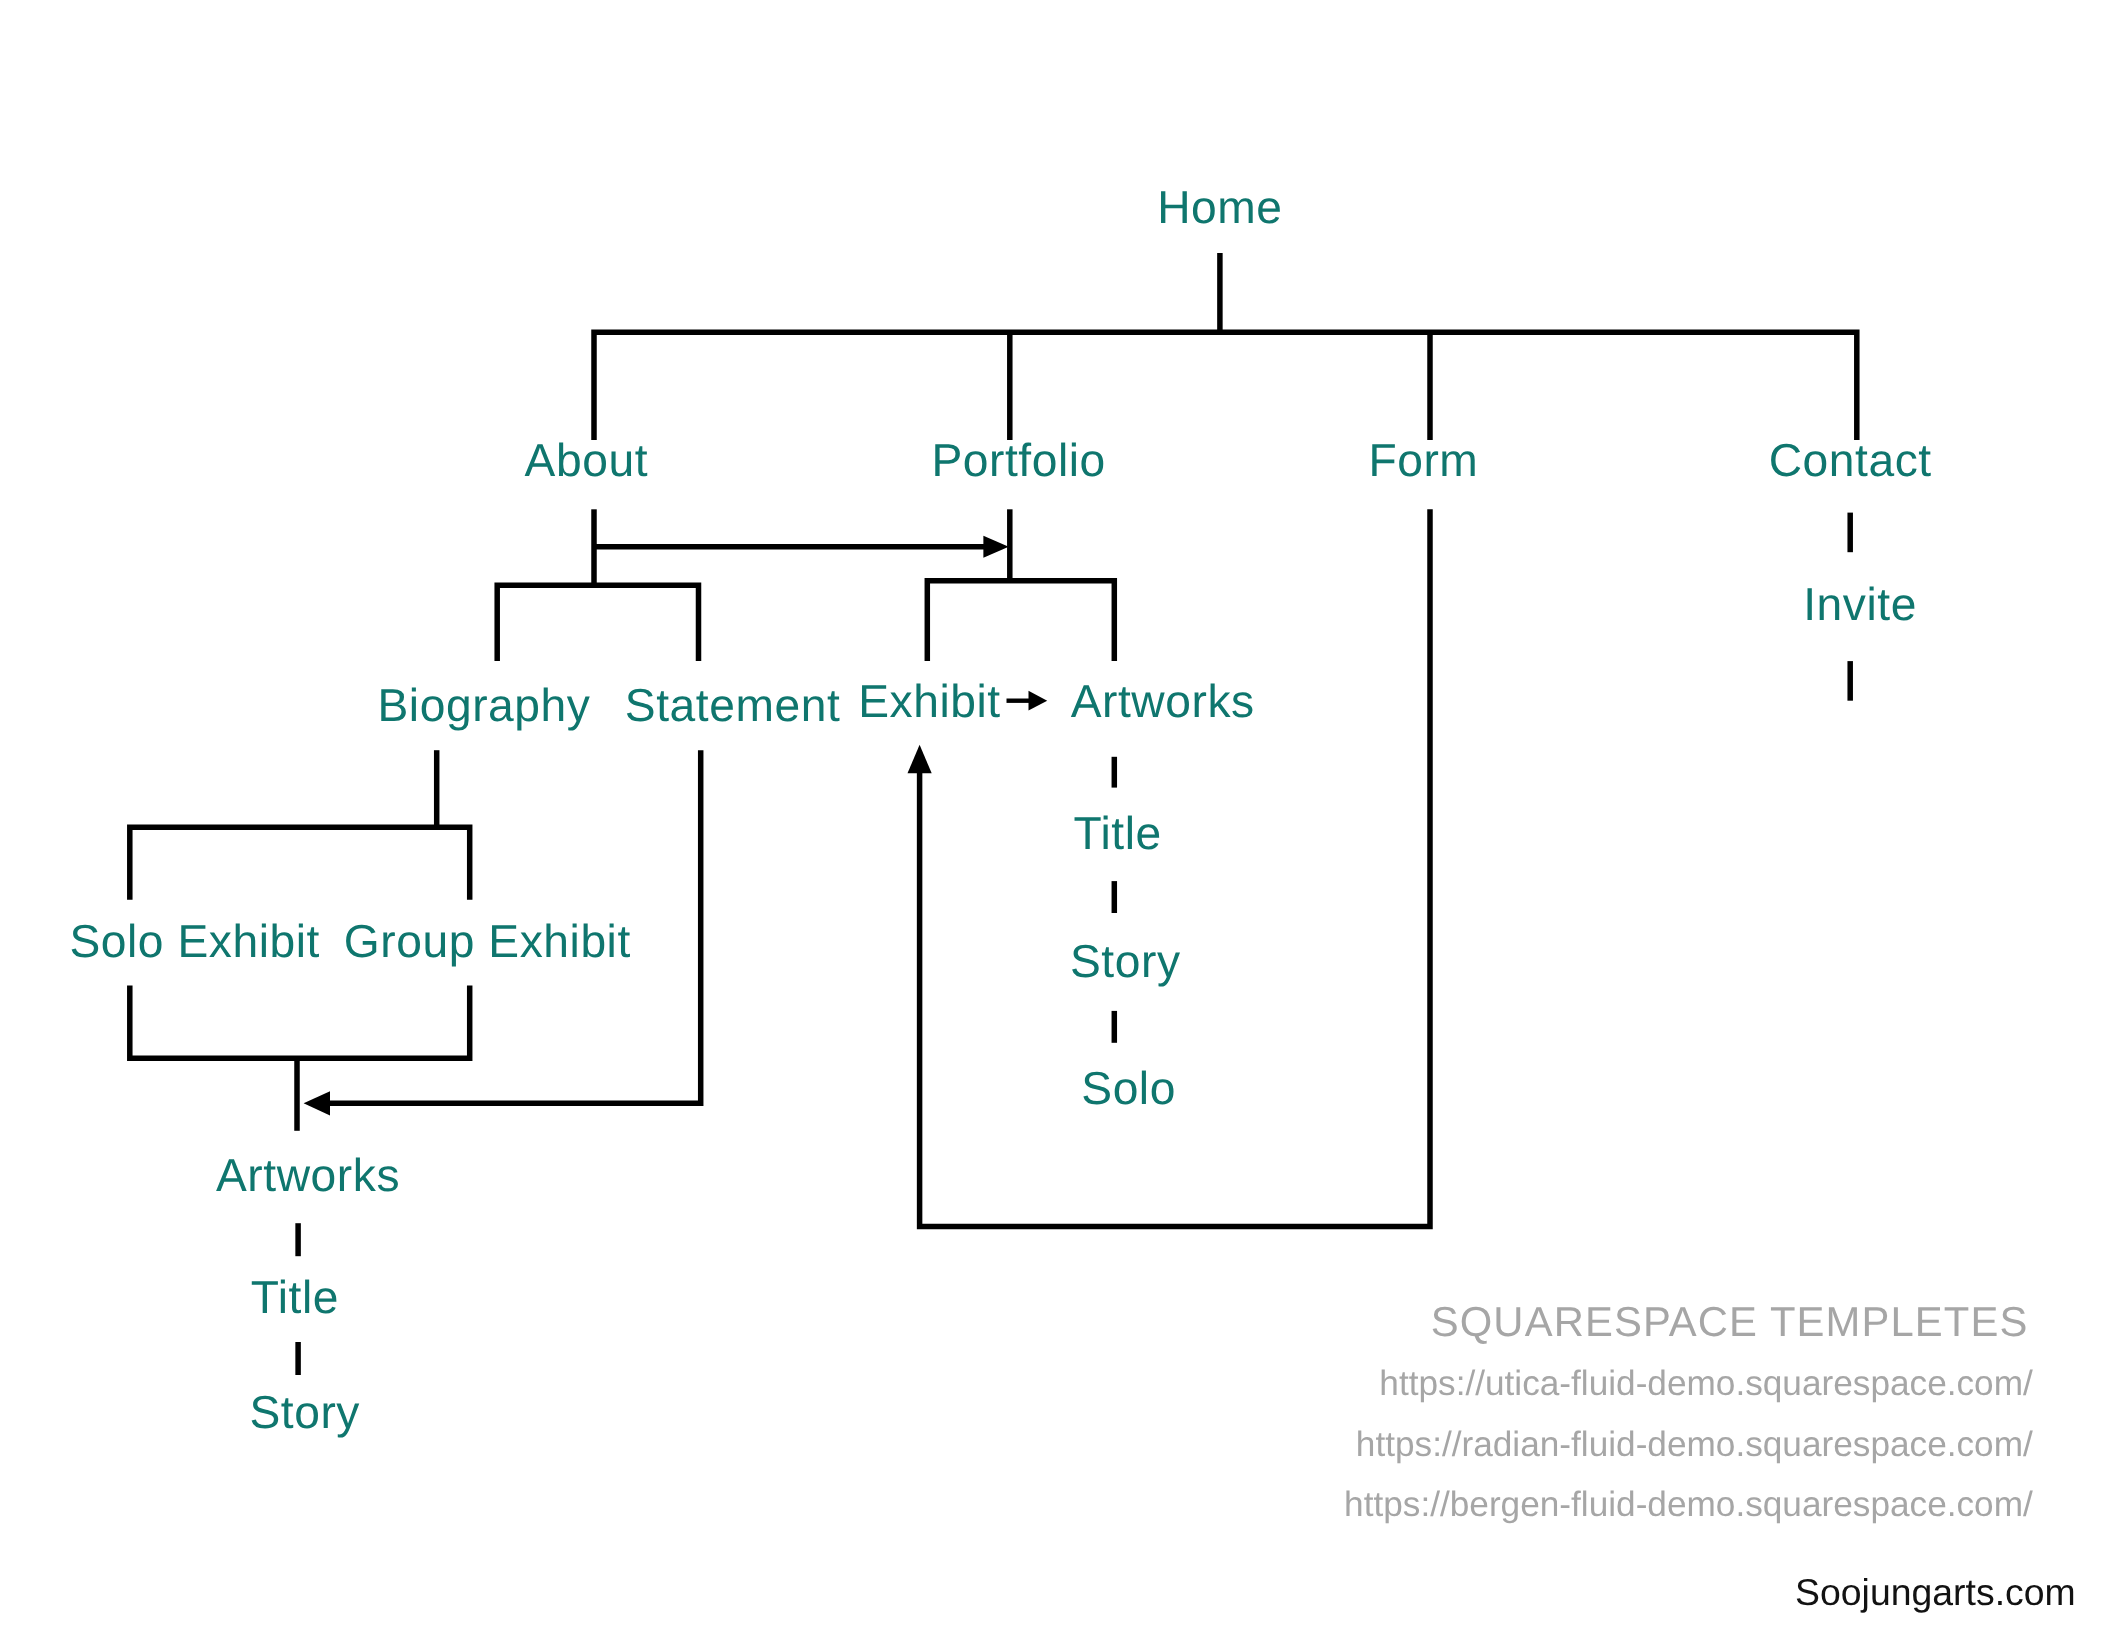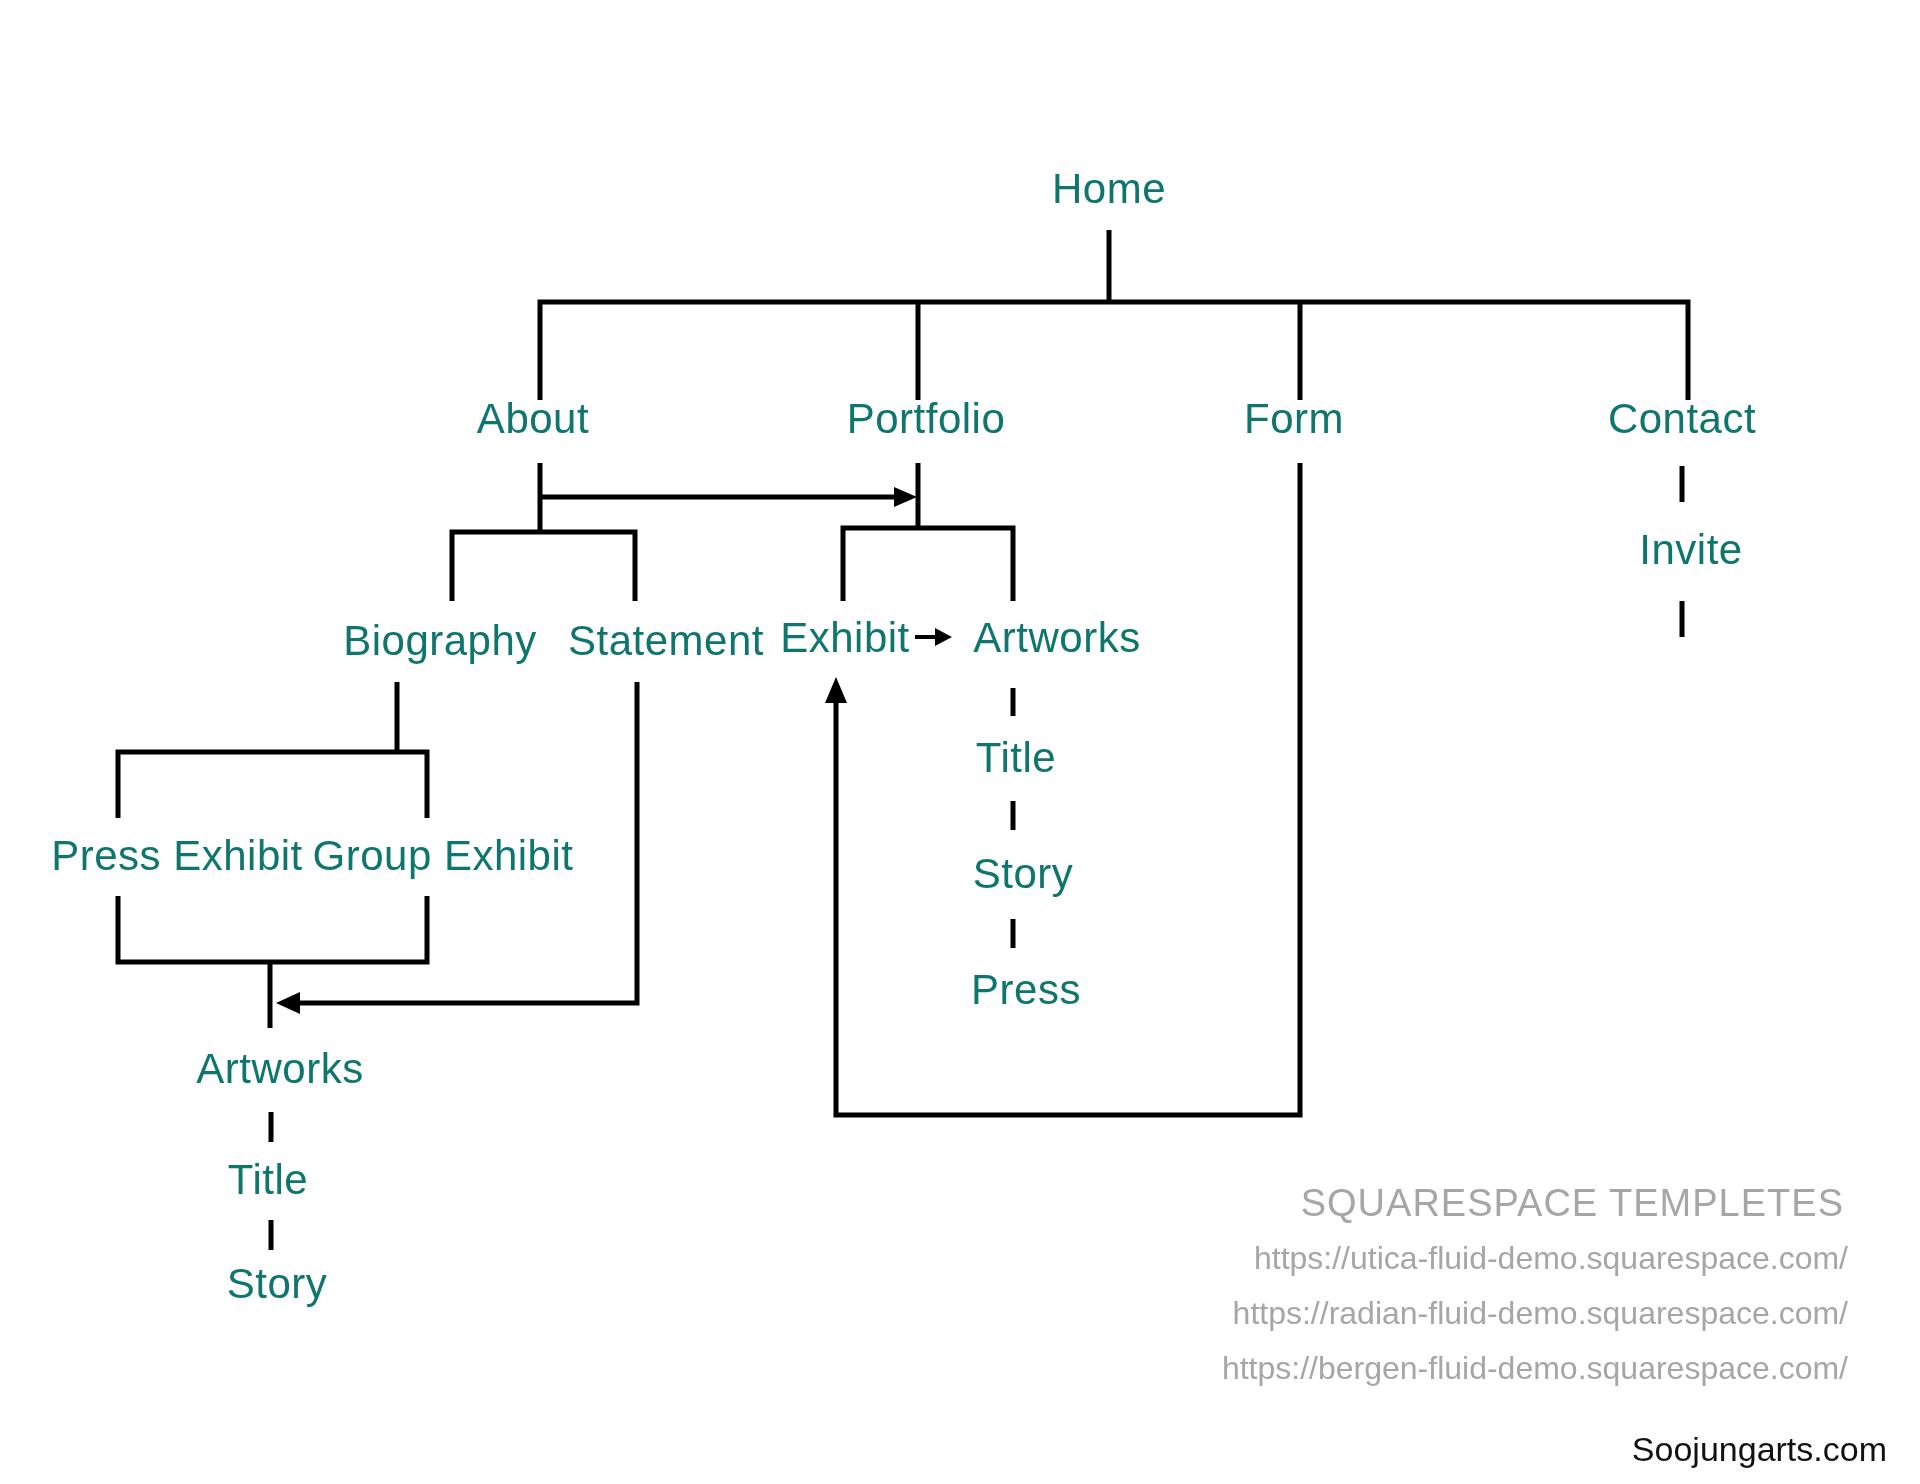--- a/index.html
+++ b/index.html
@@ -85,23 +85,23 @@
   <div class="node" style="left:1294px;top:419px;">Form</div>
   <div class="node" style="left:1682px;top:419px;">Contact</div>
 
   <div class="node" style="left:440px;top:641px;">Biography</div>
   <div class="node" style="left:666px;top:641px;">Statement</div>
   <div class="node" style="left:845px;top:638px;">Exhibit</div>
   <div class="node" style="left:1057px;top:638px;">Artworks</div>
 
   <div class="node" style="left:1016px;top:758px;">Title</div>
   <div class="node" style="left:1023px;top:874px;">Story</div>
-  <div class="node" style="left:1026px;top:990px;">Press</div>
+  <div class="node" style="left:1026px;top:990px;">Solo</div>
 
-  <div class="node" style="left:177px;top:856px;">Press Exhibit</div>
+  <div class="node" style="left:177px;top:856px;">Solo Exhibit</div>
   <div class="node" style="left:443px;top:856px;">Group Exhibit</div>
 
   <div class="node" style="left:280px;top:1069px;">Artworks</div>
   <div class="node" style="left:268px;top:1180px;">Title</div>
   <div class="node" style="left:277px;top:1284px;">Story</div>
 
   <div class="node" style="left:1691px;top:550px;">Invite</div>
 
   <div class="footer-line brand" style="right:76px;top:1203px;">SQUARESPACE TEMPLETES</div>
   <div class="footer-line url" style="right:72px;top:1258px;">https://utica-fluid-demo.squarespace.com/</div>

